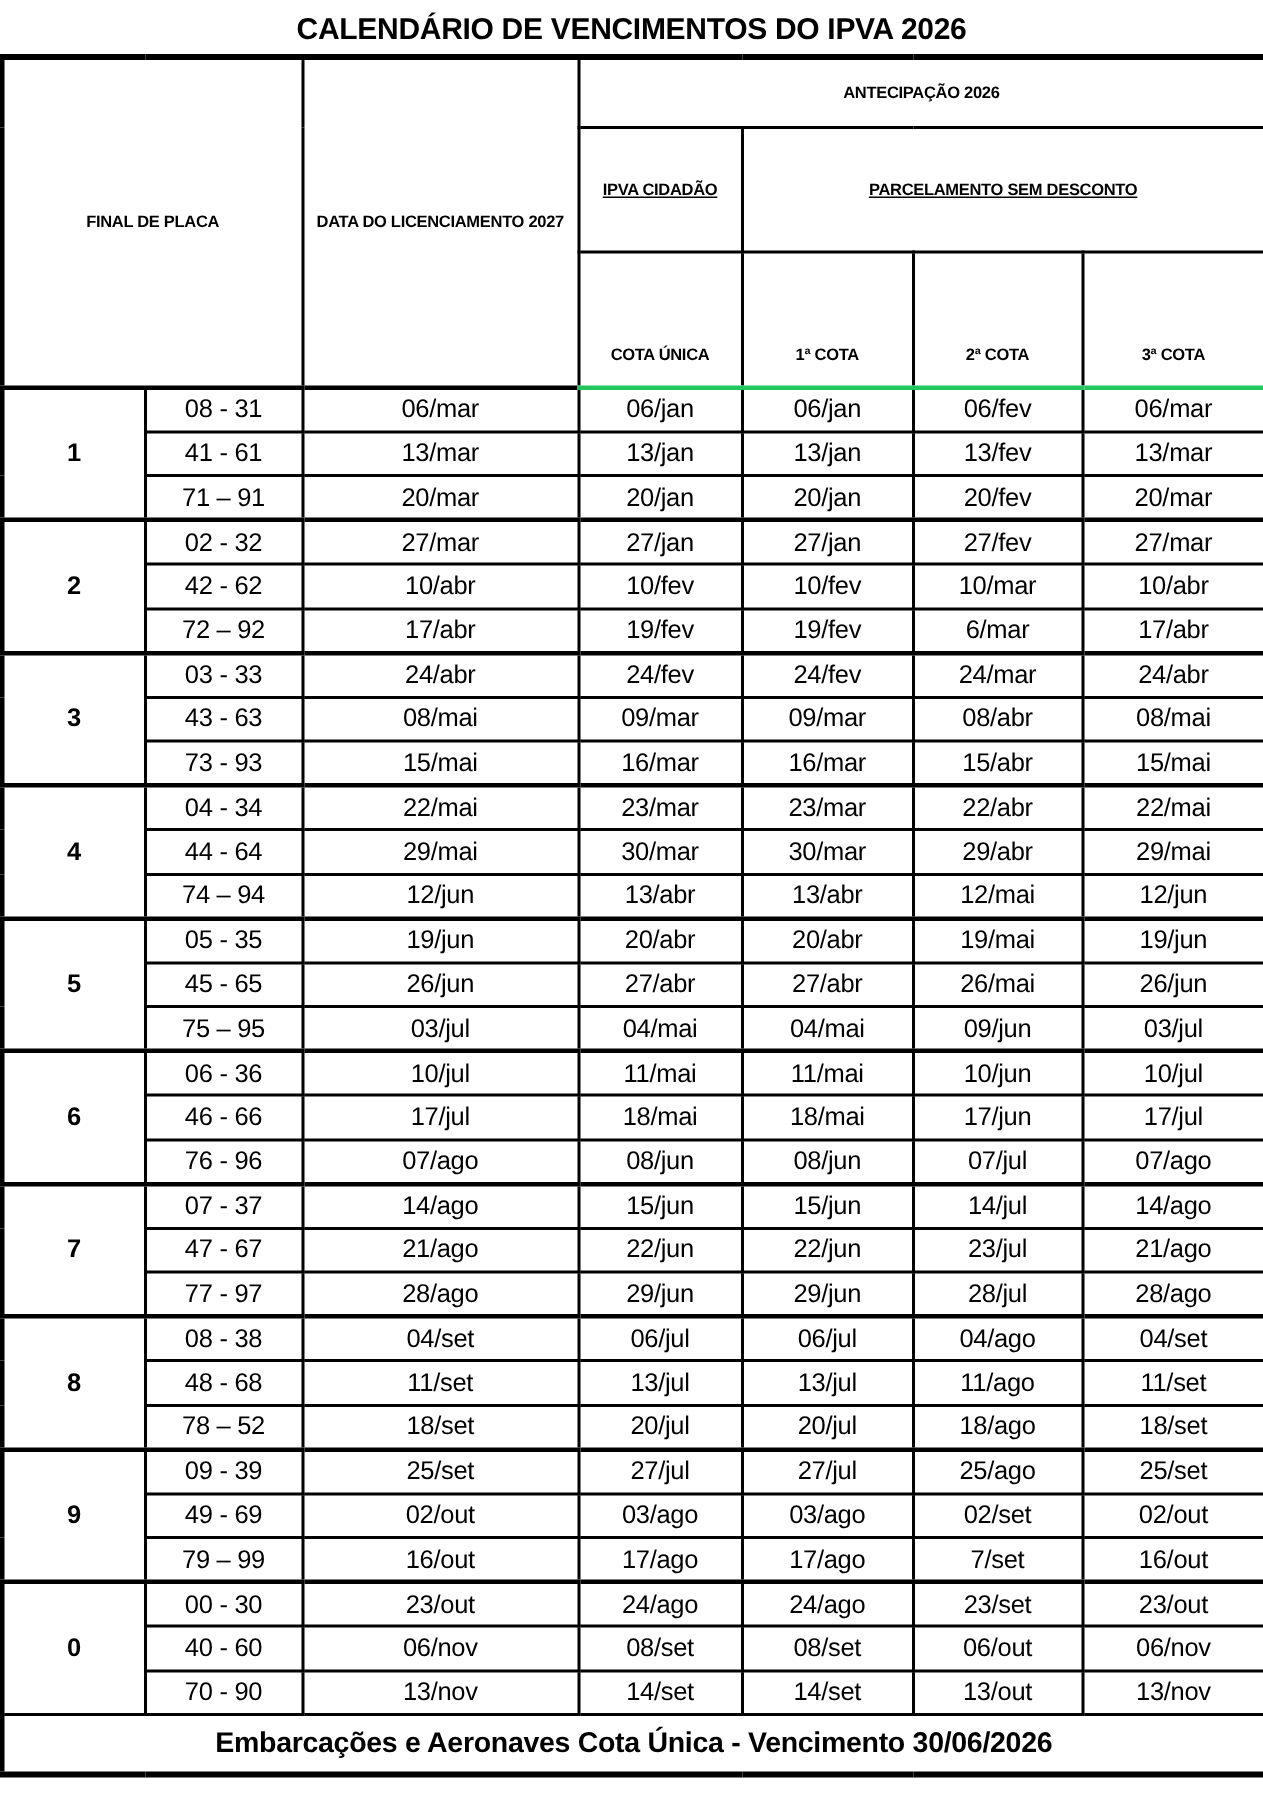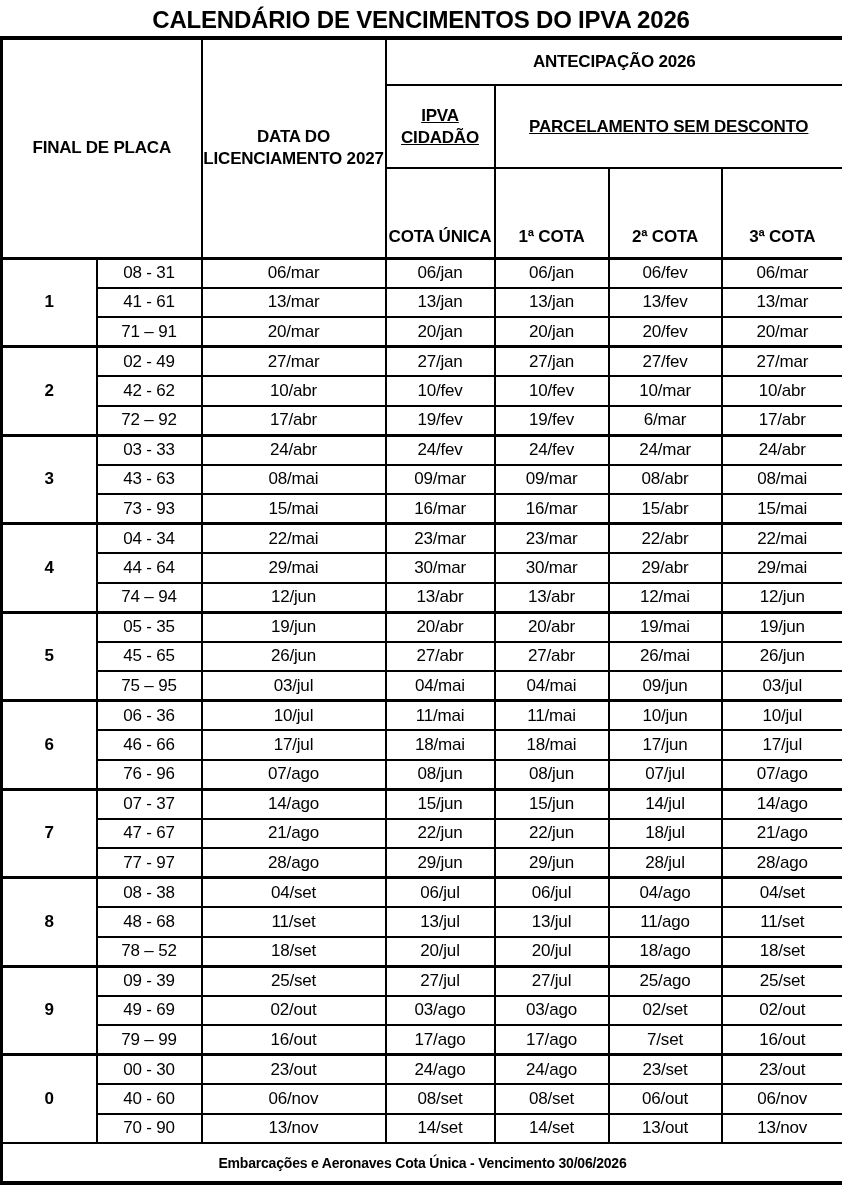--- a/index.html
+++ b/index.html
@@ -14,67 +14,67 @@
   }
   .page {
     width: 842px;
     height: 1200px;
     overflow: hidden;
     background: #fff;
   }
   .title {
     text-align: center;
     font-weight: bold;
-    font-size: 24px;
+    font-size: 20px;
     line-height: 24px;
     padding: 8px 0 4px 0;
     letter-spacing: -0.2px;
   }
   table.cal {
     border-collapse: collapse;
     table-layout: fixed;
     width: 842px;
     border: 3px solid #000;
     border-top: 4px solid #000;
     border-bottom: 4px solid #000;
   }
   table.cal th, table.cal td {
     border: 2px solid #000;
     text-align: center;
     padding: 0;
     overflow: hidden;
   }
   thead th {
     font-weight: bold;
-    font-size: 17px;
+    font-size: 11px;
     line-height: 22px;
     vertical-align: middle;
     letter-spacing: -0.2px;
     padding: 0 4px;
   }
   tr.hrow1 { height: 47px; }
   tr.hrow2 { height: 83px; text-decoration: underline; }
   tr.hrow3 { height: 90px; }
   tr.hrow3 th {
     vertical-align: bottom;
     padding-bottom: 9px;
-    border-bottom: 1px solid #22c55e;
+    border-bottom: 3px solid #22c55e;
   }
   tbody tr { height: 29.5px; }
   tbody td {
     font-size: 17px;
     font-weight: normal;
     vertical-align: middle;
     letter-spacing: -0.2px;
   }
   tbody td.gnum { font-weight: bold; }
   tbody tr.group-start td { border-top: 3px solid #000; }
   td.footer-cell {
     font-weight: bold;
-    font-size: 14px;
+    font-size: 19px;
     height: 37px;
     vertical-align: middle;
     border-top: 4px solid #000;
     letter-spacing: -0.2px;
   }
 </style>
 </head>
 <body>
 
 <div class="page">
@@ -128,21 +128,21 @@
         <tr>
           <td>71 – 91</td>
           <td>20/mar</td>
           <td>20/jan</td>
           <td>20/jan</td>
           <td>20/fev</td>
           <td>20/mar</td>
         </tr>
         <tr class="group-start">
           <td rowspan="3" class="gnum">2</td>
-          <td>02 - 49</td>
+          <td>02 - 32</td>
           <td>27/mar</td>
           <td>27/jan</td>
           <td>27/jan</td>
           <td>27/fev</td>
           <td>27/mar</td>
         </tr>
         <tr>
           <td>42 - 62</td>
           <td>10/abr</td>
           <td>10/fev</td>
@@ -265,21 +265,21 @@
           <td>15/jun</td>
           <td>15/jun</td>
           <td>14/jul</td>
           <td>14/ago</td>
         </tr>
         <tr>
           <td>47 - 67</td>
           <td>21/ago</td>
           <td>22/jun</td>
           <td>22/jun</td>
-          <td>18/jul</td>
+          <td>23/jul</td>
           <td>21/ago</td>
         </tr>
         <tr>
           <td>77 - 97</td>
           <td>28/ago</td>
           <td>29/jun</td>
           <td>29/jun</td>
           <td>28/jul</td>
           <td>28/ago</td>
         </tr>

